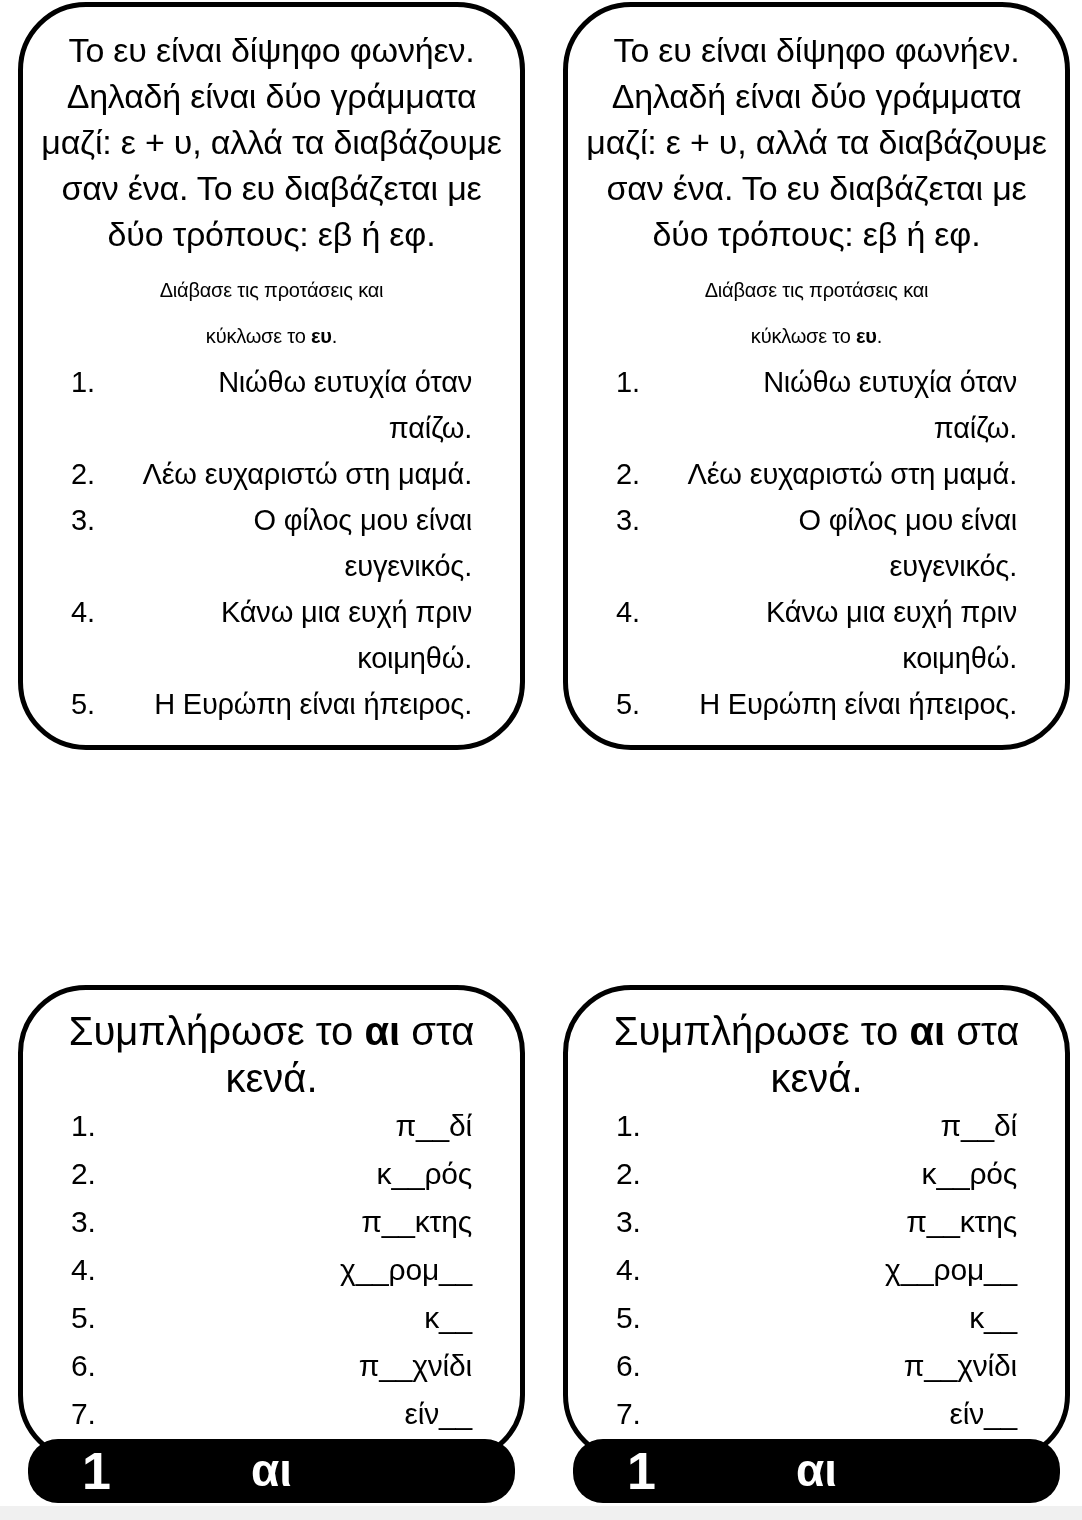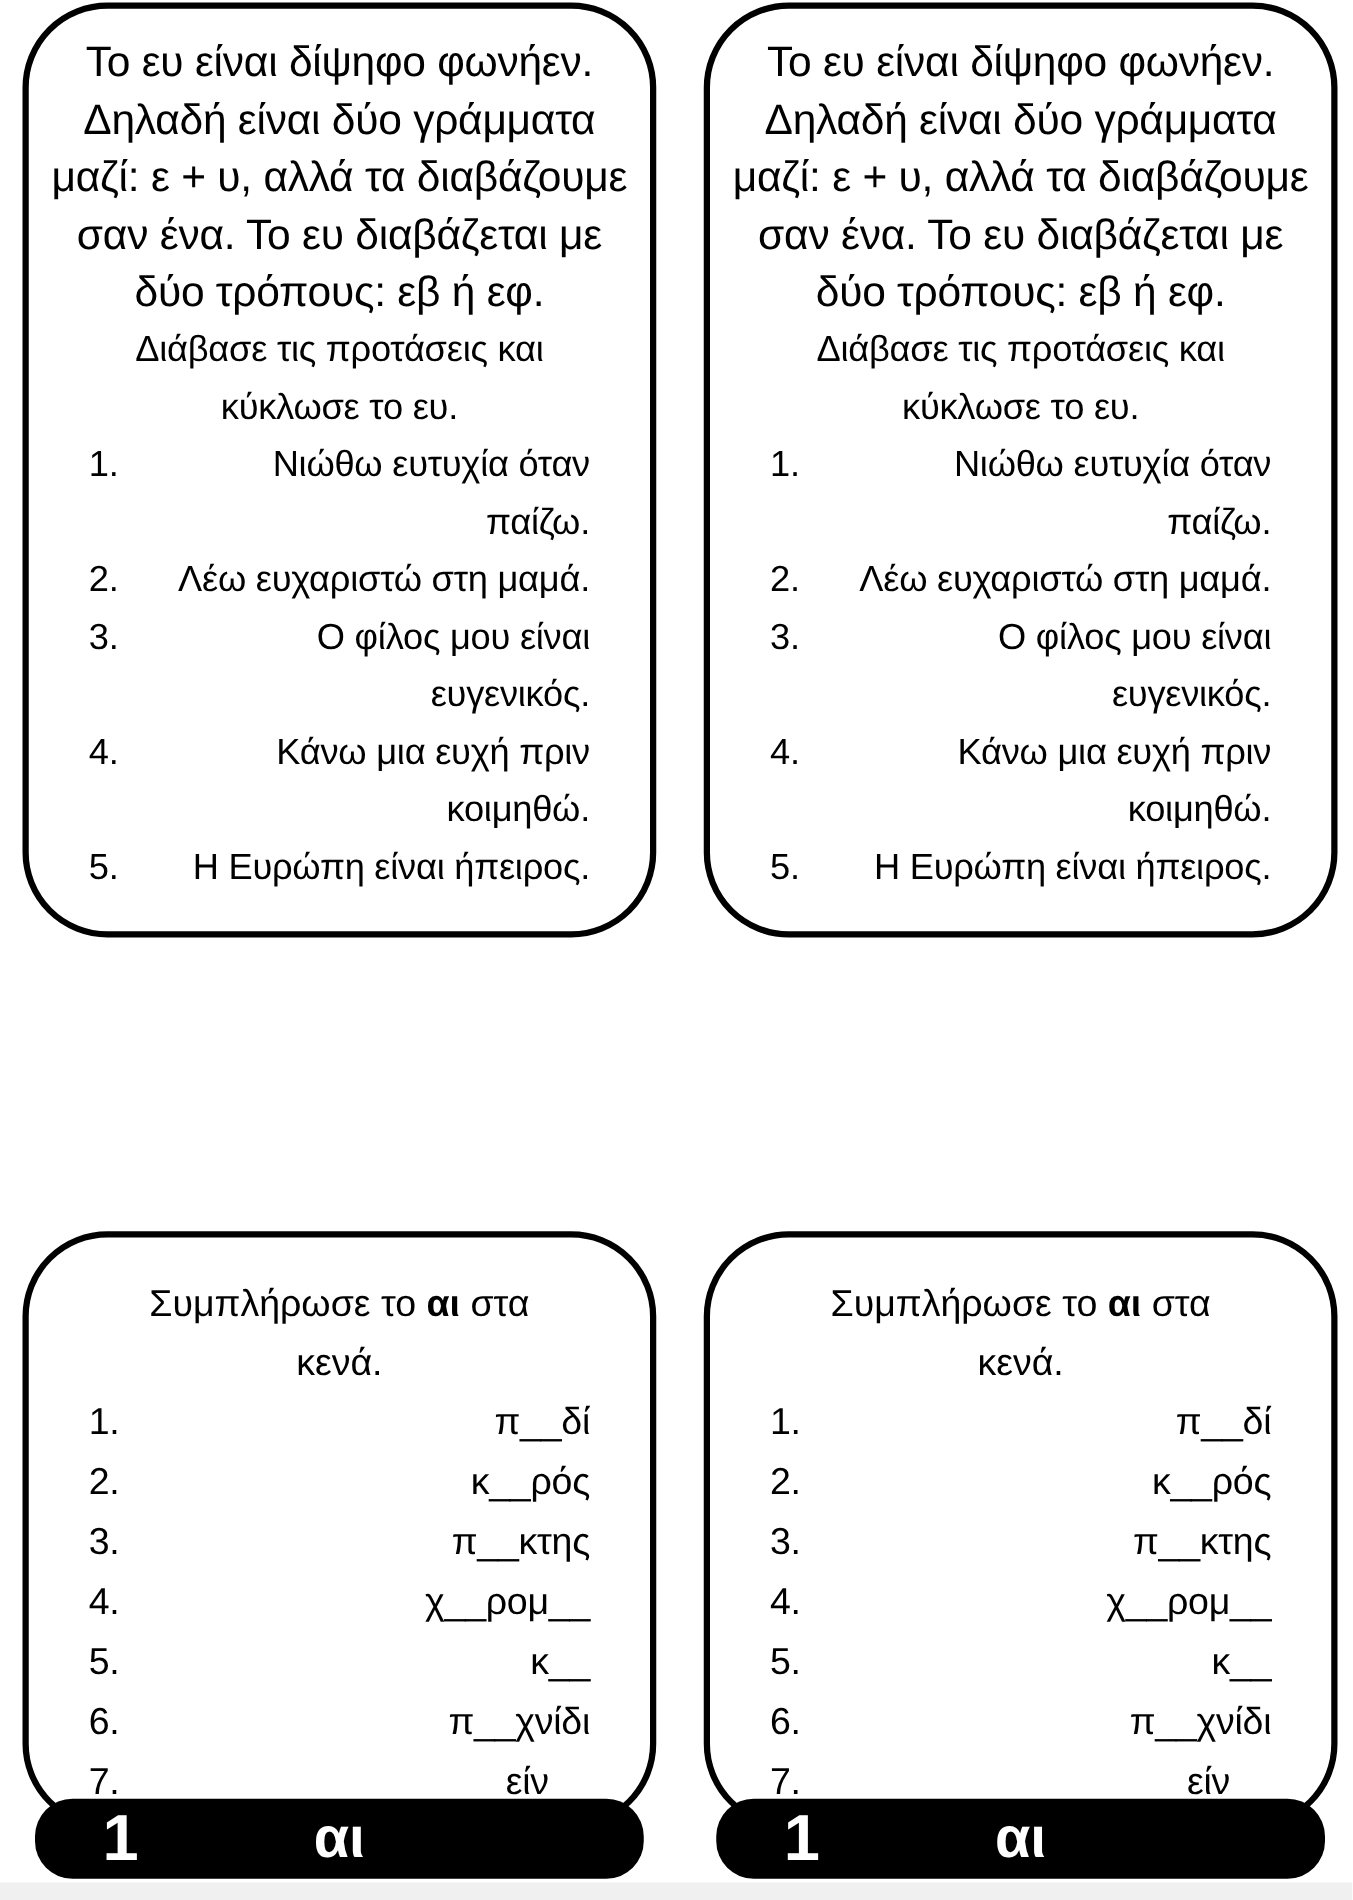--- a/index.html
+++ b/index.html
@@ -38,29 +38,30 @@
   .card-eu{padding:20px 14px 0 14px;}
   .card-ai{padding:18px 14px 0 14px;}
 
   .rule-header{
     font-weight:normal;
     font-size:34px;
     line-height:46px;
     letter-spacing:-0.2px;
   }
   .instruction{
-    font-size:29px;
+    font-size:20px;
     line-height:46px;
+    margin-top:10px;
     letter-spacing:-0.2px;
   }
-  .instruction b{font-weight:normal;}
+  .instruction b{font-weight:bold;}
   .ai-title{
-    font-size:30px;
+    font-size:40px;
     line-height:47px;
-    margin-top:12px;
+    margin-top:0;
   }
   .ai-title b{font-weight:bold;}
   .line{white-space:nowrap;}
 
   .items{margin-top:0;}
   .item-row{
     display:flex;
     align-items:flex-start;
     font-size:29px;
     line-height:46px;

